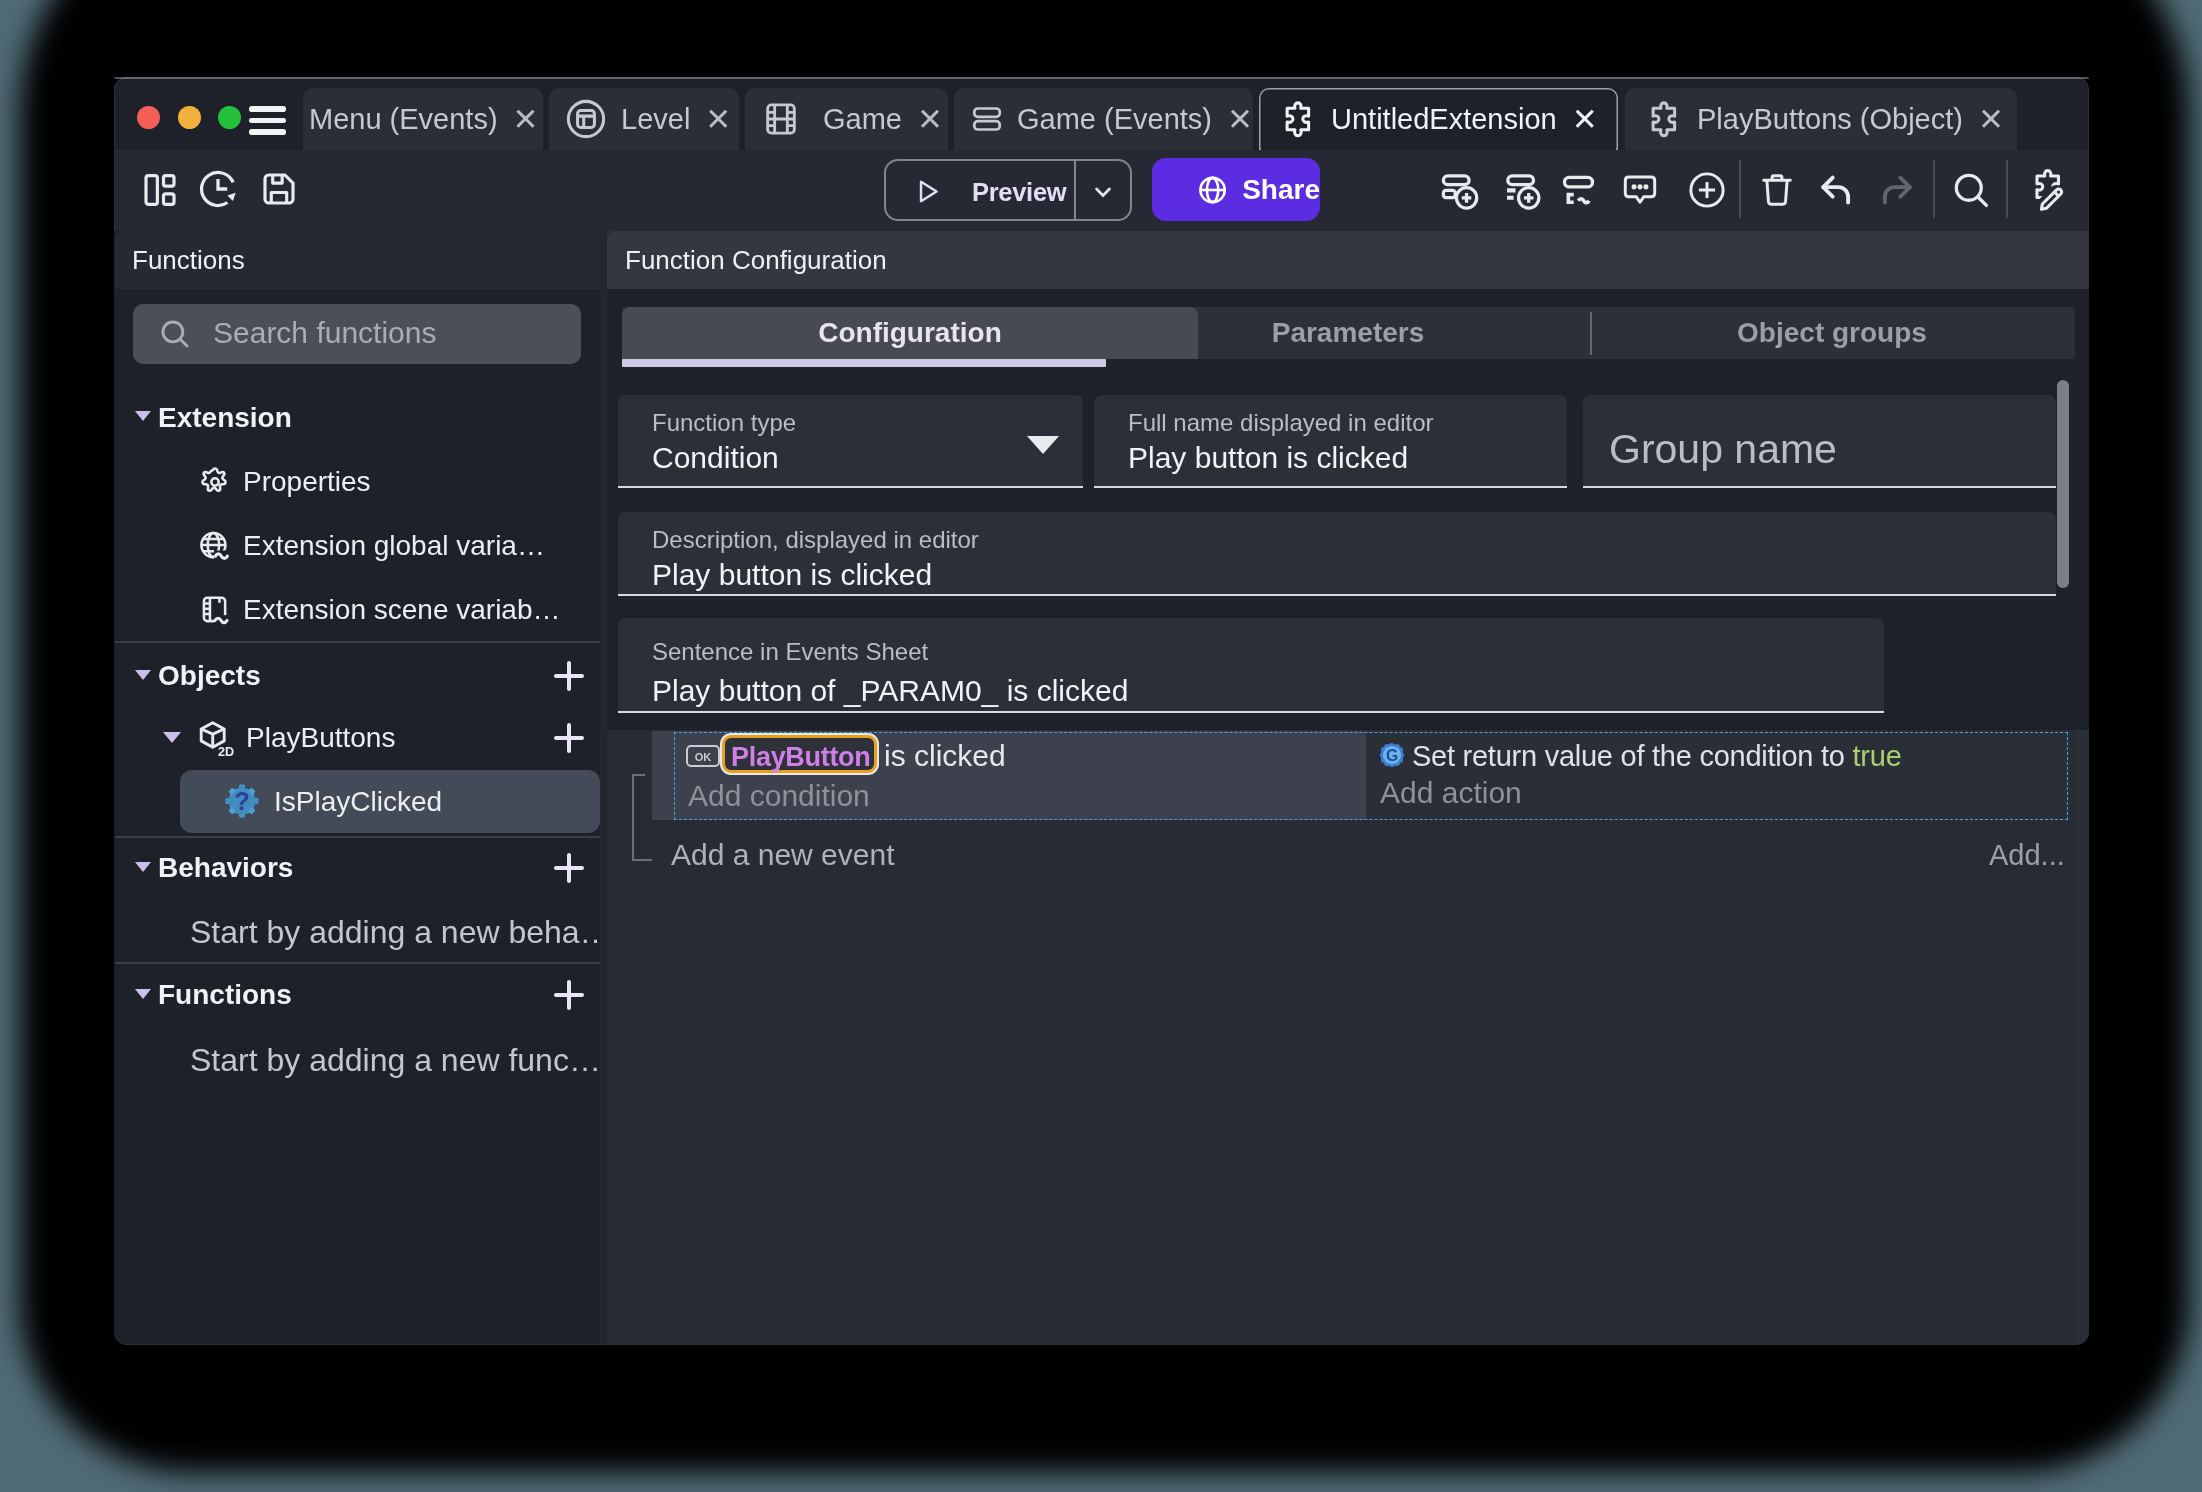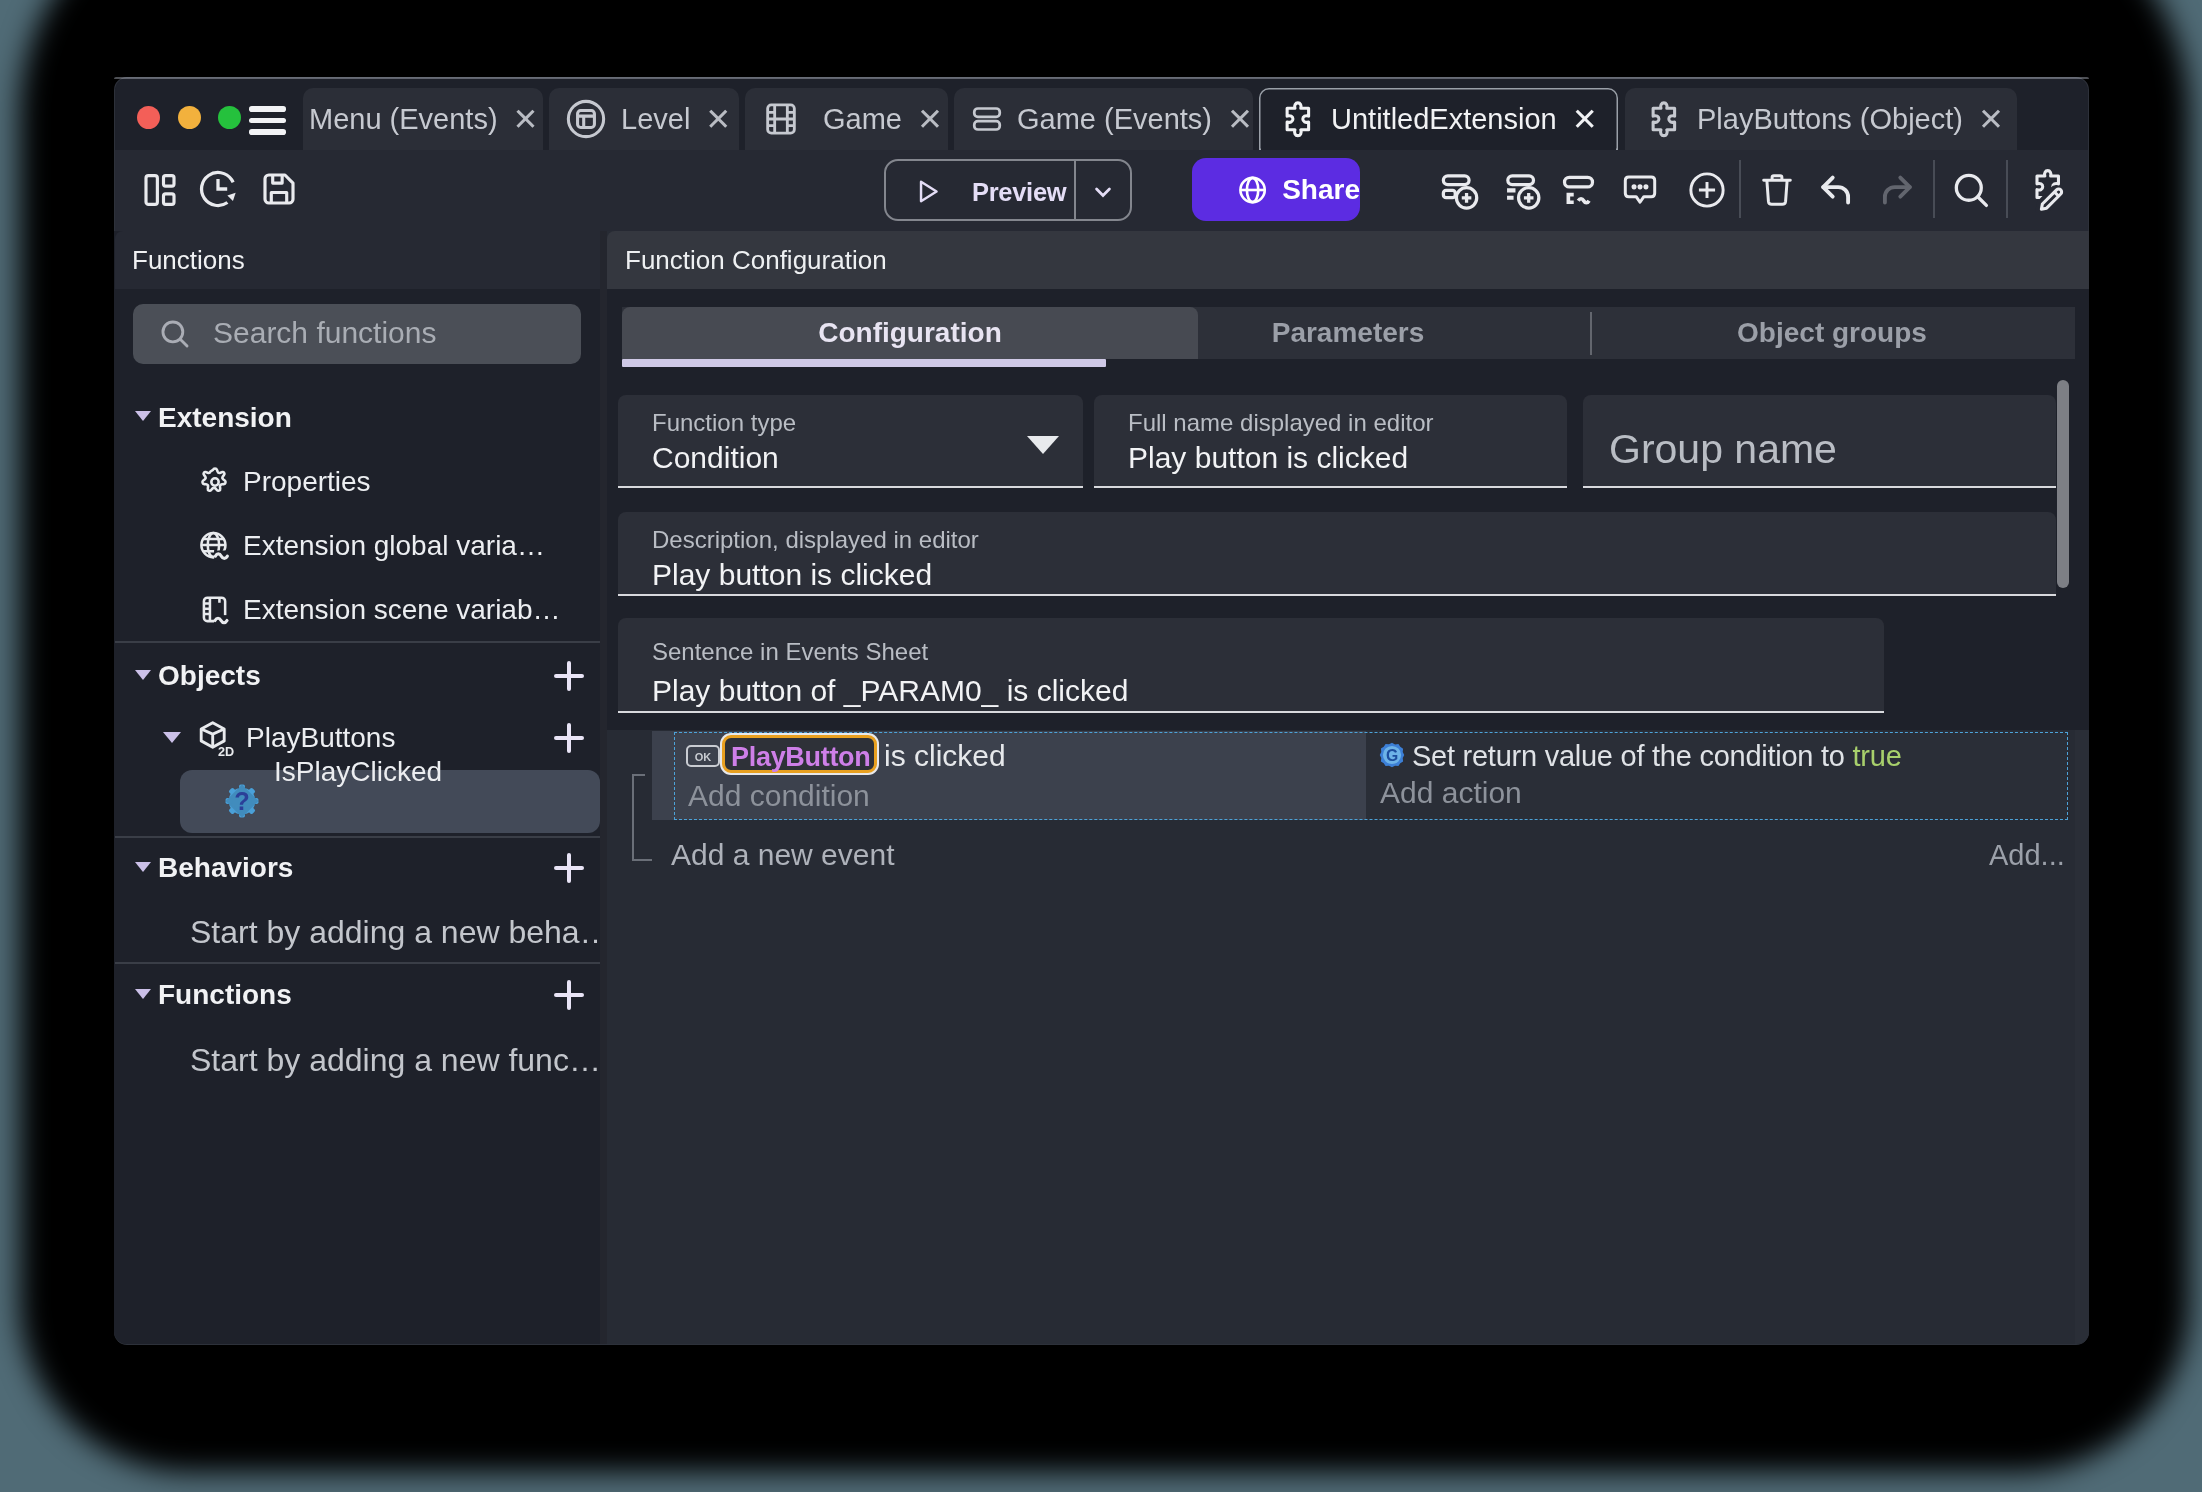--- a/index.html
+++ b/index.html
@@ -7,21 +7,21 @@
 .shadow { position:absolute; left:20px; top:-115px; width:2169px; height:1587px; background:#000; border-radius:230px 230px 170px 170px; filter:blur(14px); }
 .win { position:absolute; left:114px; top:77px; width:1975px; height:1268px; background:#1e212a; border-radius:13px; box-shadow: inset 0 0 0 1px rgba(190,196,208,0.10); }
 .dot { position:absolute; top:106px; width:23px; height:23px; border-radius:50%; }
 .hamb { position:absolute; left:249px; top:106px; width:37px; height:29px; }
 .hamb div { position:absolute; left:0; width:37px; height:5.5px; background:#f2f3f5; border-radius:2.8px; }
 .tab { position:absolute; top:88px; height:62px; background:#2b2e37; border-radius:10px 10px 0 0; color:#c6c9d0; font-size:29px; display:flex; align-items:center; white-space:nowrap; }
 .tab.active { background:#1e212a; box-shadow: inset 0 0 0 1.5px #9aa0a8; color:#f1f2f4; }
 .tab .x { font-size:31px; color:#b9bcc3; margin-left:15px; font-weight:400; }
 .tbico { position:absolute; display:flex; align-items:center; justify-content:center; }
 .previewbtn { position:absolute; left:884px; top:159px; width:248px; height:62px; border:2px solid #83868e; border-radius:14px; color:#e4ddf6; }
-.sharebtn { position:absolute; left:1192px; top:158px; width:168px; height:63px; background:#5c2ce2; border-radius:14px; display:flex; align-items:center; justify-content:center; color:#fff;padding-left:44px; }
+.sharebtn { position:absolute; left:1152px; top:158px; width:168px; height:63px; background:#5c2ce2; border-radius:14px; display:flex; align-items:center; justify-content:center; color:#fff;padding-left:44px; }
 .vdiv { position:absolute; top:160px; width:2px; height:58px; background:#484c56; }
 .lp { position:absolute; left:114px; top:231px; width:486px; height:1113px; background:#1e212a; border-radius:0 0 0 13px;}
 .lph { position:absolute; left:1px; top:0; width:485px; height:58px; background:#262933; border-radius:8px 0 0 0; color:#f0f1f3; font-size:26px; line-height:58px; padding-left:17px; }
 .search { position:absolute; left:19px; top:76px; width:448px; height:60px; background:#4b4f57; border-radius:10px; color:#a9adb4; font-size:30px; }
 .chev { position:absolute; width:0; height:0; border-left:8.5px solid transparent; border-right:8.5px solid transparent; border-top:10.5px solid #cbc0e8; }
 .plus { position:absolute; width:30px; height:30px; }
 .plus:before { content:""; position:absolute; left:13px; top:0; width:4px; height:30px; background:#e9e4f6; border-radius:2px; }
 .plus:after { content:""; position:absolute; left:0; top:13px; width:30px; height:4px; background:#e9e4f6; border-radius:2px; }
 .sectxt { position:absolute; color:#f1f2f4; font-size:28px; font-weight:bold; }
 .treetxt { position:absolute; color:#eceef1; font-size:28px; }
@@ -270,21 +270,21 @@
           <rect x="10.3" y="2.6" width="3.4" height="4" rx="1" transform="rotate(45 12 12)"></rect>
           <rect x="10.3" y="17.4" width="3.4" height="4" rx="1" transform="rotate(45 12 12)"></rect>
           <rect x="2.6" y="10.3" width="4" height="3.4" rx="1" transform="rotate(45 12 12)"></rect>
           <rect x="17.4" y="10.3" width="4" height="3.4" rx="1" transform="rotate(45 12 12)"></rect>
         </g>
       </g>
       <path d="M2.6 12 12 2.6l9.4 9.4L12 21.4z" fill="#000" opacity="0.12"></path>
       <text x="12" y="17" text-anchor="middle" fill="#2b3f98" font-size="14.5" font-weight="bold" font-family="Liberation Sans">?</text>
     </svg>
   </div>
-<div class="treetxt" style="left:274px; top:756px;">IsPlayClicked</div>
+<div class="treetxt" style="left:274px; top:786px;">IsPlayClicked</div>
 <div class="hdiv" style="left:115px; top:836px; width:485px;"></div>
 <div class="chev" style="left:135px; top:862px;"></div>
 <div class="sectxt" style="left:158px; top:852px;">Behaviors</div>
 <div class="plus" style="left:554px; top:853px;"></div>
 <div class="graytxt" style="left:190px; top:914px;">Start by adding a new beha…</div>
 <div class="hdiv" style="left:115px; top:962px; width:485px;"></div>
 <div class="chev" style="left:135px; top:989px;"></div>
 <div class="sectxt" style="left:158px; top:979px;">Functions</div>
 <div class="plus" style="left:554px; top:980px;"></div>
 <div class="graytxt" style="left:190px; top:1042px;">Start by adding a new func…</div>

